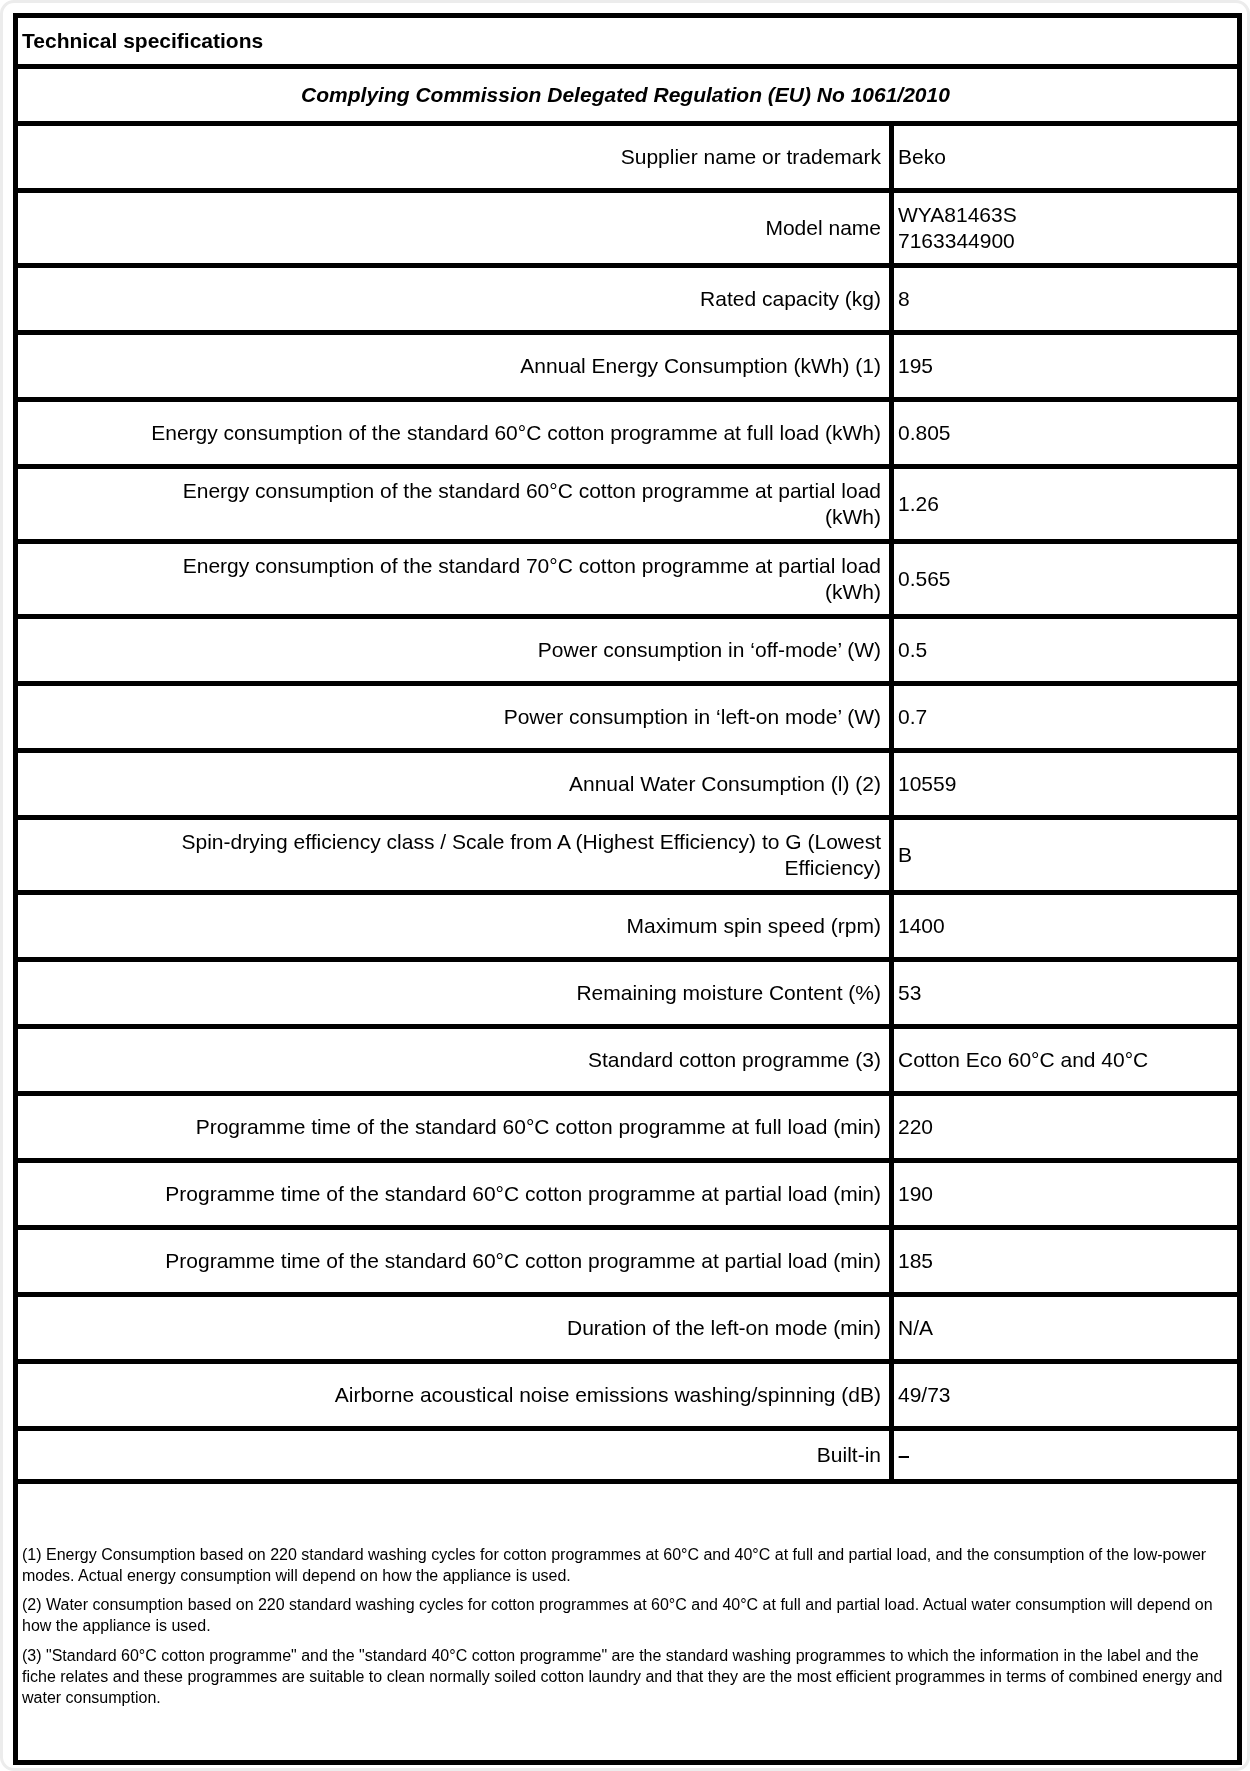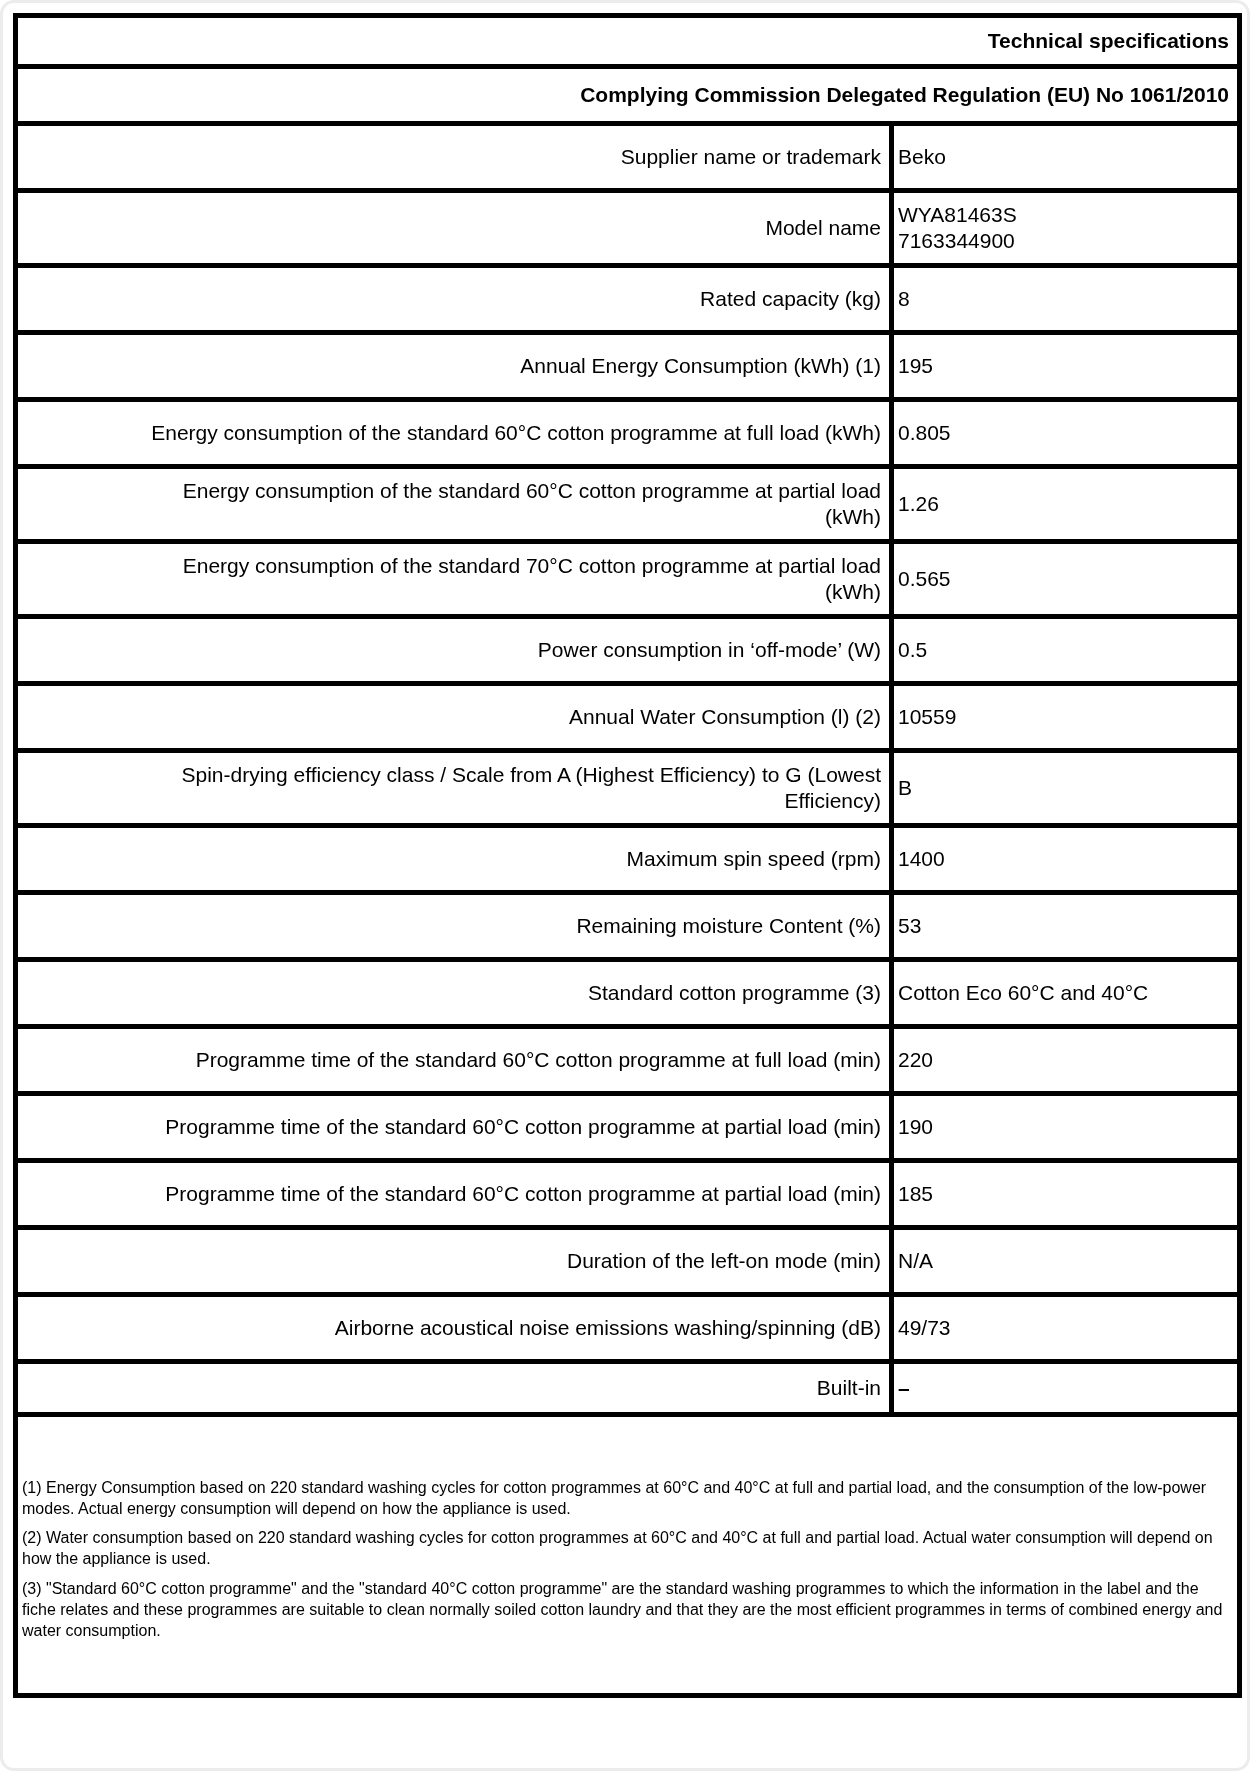--- a/index.html
+++ b/index.html
@@ -33,29 +33,30 @@
   }
   table.spec-table td {
     border: 5px solid #000000;
     padding: 2px 8px 2px 4px;
     vertical-align: middle;
     font-size: 21px;
     line-height: 1.24;
   }
   td.title-cell {
     height: 42px;
-    text-align: right;
+    text-align: left;
     font-weight: bold;
     font-size: 23px;
     padding: 2px;
   }
   td.subtitle-cell {
     height: 48px;
-    text-align: right;
+    text-align: center;
     font-weight: bold;
+    font-style: italic;
     font-size: 22px;
     padding: 2px;
   }
   td.label-cell {
     white-space: pre-line;
     text-align: right;
   }
   td.value-cell {
     text-align: left;
     white-space: pre-line;
@@ -124,20 +125,24 @@
       <tr class="row-double">
         <td class="label-cell">Energy consumption of the standard 70°C cotton programme at partial load
 (kWh)</td>
         <td class="value-cell">0.565</td>
       </tr>
       <tr class="row-single">
         <td class="label-cell">Power consumption in ‘off-mode’ (W)</td>
         <td class="value-cell">0.5</td>
       </tr>
       <tr class="row-single">
+        <td class="label-cell">Power consumption in ‘left-on mode’ (W)</td>
+        <td class="value-cell">0.7</td>
+      </tr>
+      <tr class="row-single">
         <td class="label-cell">Annual Water Consumption (l) (2)</td>
         <td class="value-cell">10559</td>
       </tr>
       <tr class="row-double">
         <td class="label-cell">Spin-drying efficiency class / Scale from A (Highest Efficiency) to G (Lowest
 Efficiency)</td>
         <td class="value-cell">B</td>
       </tr>
       <tr class="row-single">
         <td class="label-cell">Maximum spin speed (rpm)</td>

